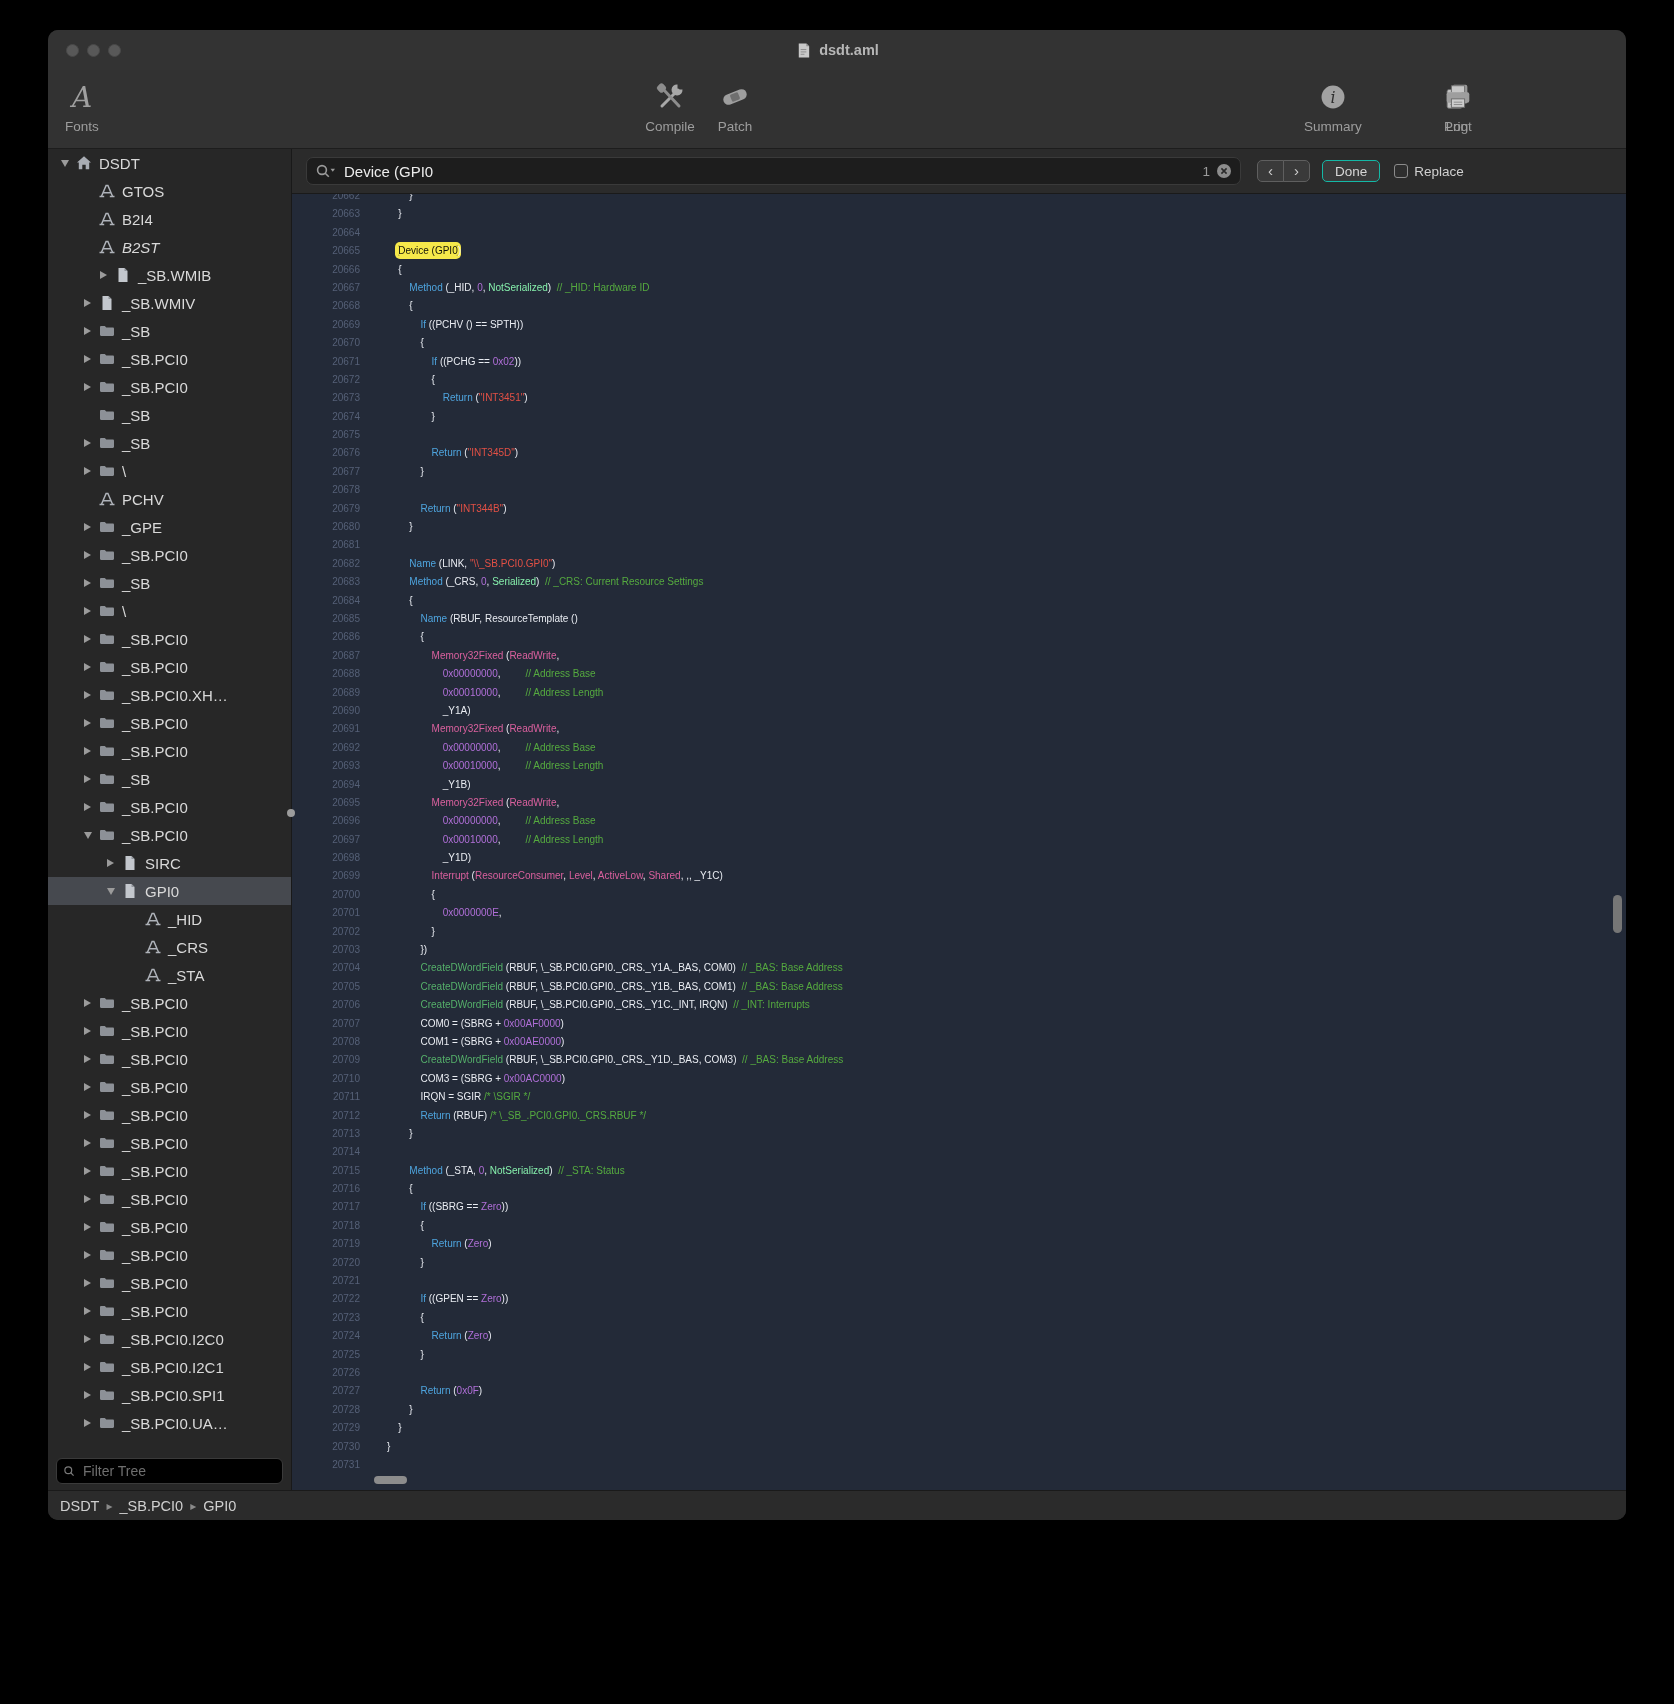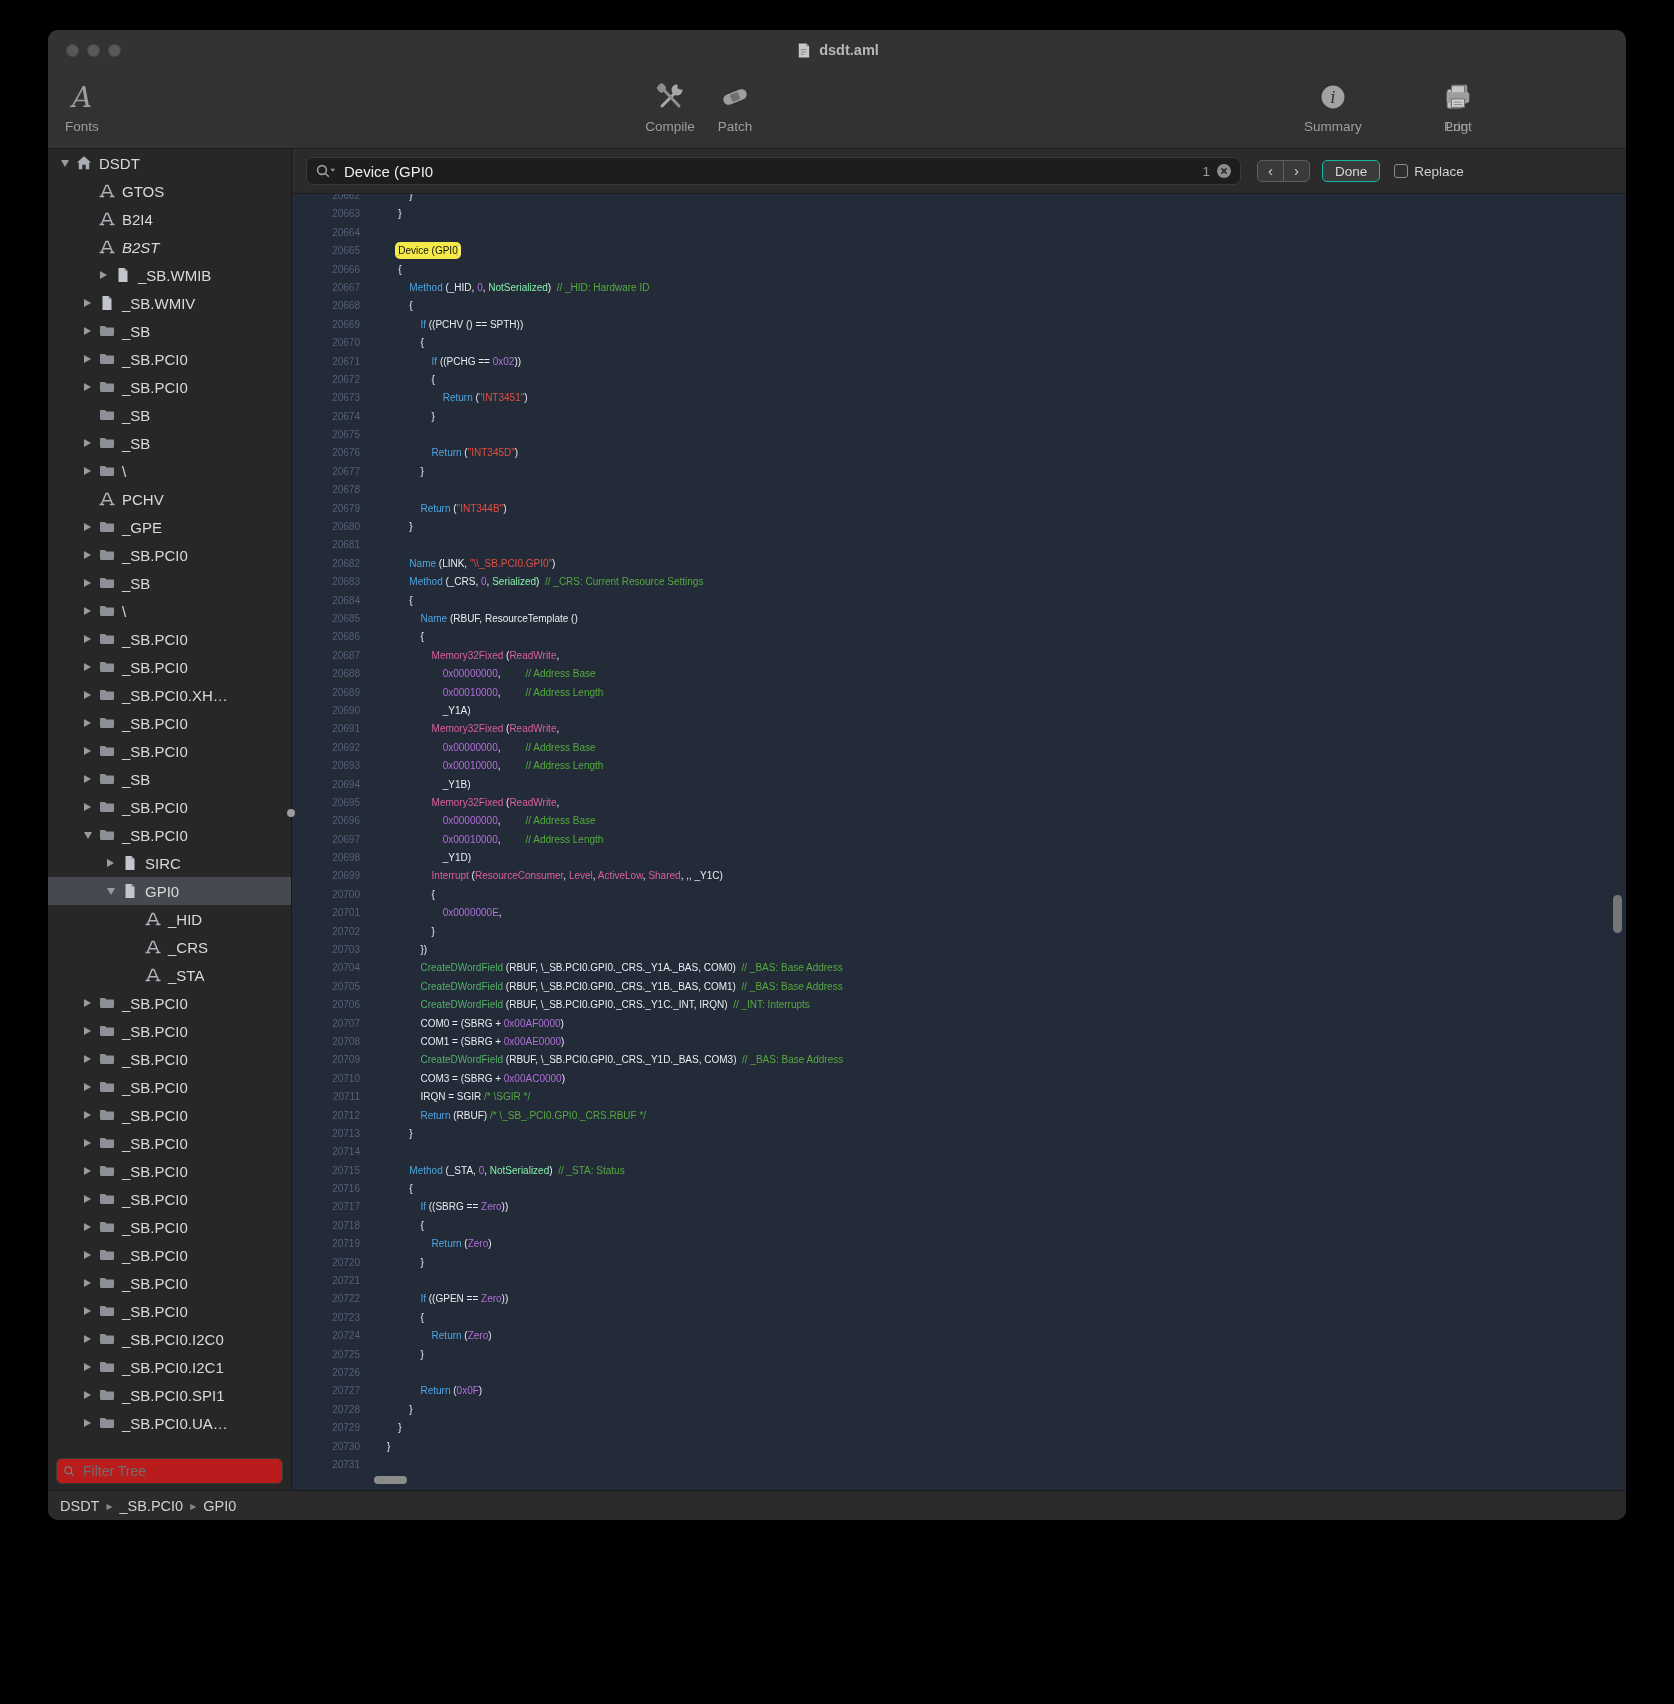--- a/index.html
+++ b/index.html
@@ -31,21 +31,21 @@
   .tree{flex:1;overflow:hidden;}
   .trow{height:28px;display:flex;align-items:center;font-size:15px;color:#d9d9d9;white-space:nowrap;}
   .trow.sel{background:#46494f;}
   .arrow{width:17px;flex:none;display:flex;align-items:center;justify-content:center;}
   .tri-right{width:0;height:0;border-left:7px solid #9b9b9b;border-top:4.5px solid transparent;border-bottom:4.5px solid transparent;}
   .tri-down{width:0;height:0;border-top:7px solid #9b9b9b;border-left:4.5px solid transparent;border-right:4.5px solid transparent;}
   .ticn{width:18px;height:18px;margin:0 6px 0 2px;flex:none;}
   .ticn svg{width:18px;height:18px;display:block;}
 
   .filter-wrap{flex:none;height:36px;padding:4px 8px 8px;box-sizing:border-box;}
-  .filter-field{height:24px;background:#b91c1c;border:1px solid #3a3a3a;border-radius:6px;
+  .filter-field{height:24px;background:#000000;border:1px solid #3a3a3a;border-radius:6px;
     display:flex;align-items:center;padding:0 6px;gap:5px;}
   .filter-field input{background:transparent;border:none;outline:none;color:#c8c8c8;font-size:14px;width:100%;
     font-family:"Liberation Sans",sans-serif;}
   .filter-field input::placeholder{color:#6f6f6f;}
 
   
   .editor-pane{flex:1;display:flex;flex-direction:column;min-width:0;background:#232a38;}
   .findbar{flex:none;height:44px;background:#2b2b2b;border-bottom:1px solid #1a1a1a;
     display:flex;align-items:center;padding:0 14px;}
   .search-field{width:935px;flex:none;height:28px;background:#1d1d1d;border:1px solid #3a3a3a;border-radius:7px;

